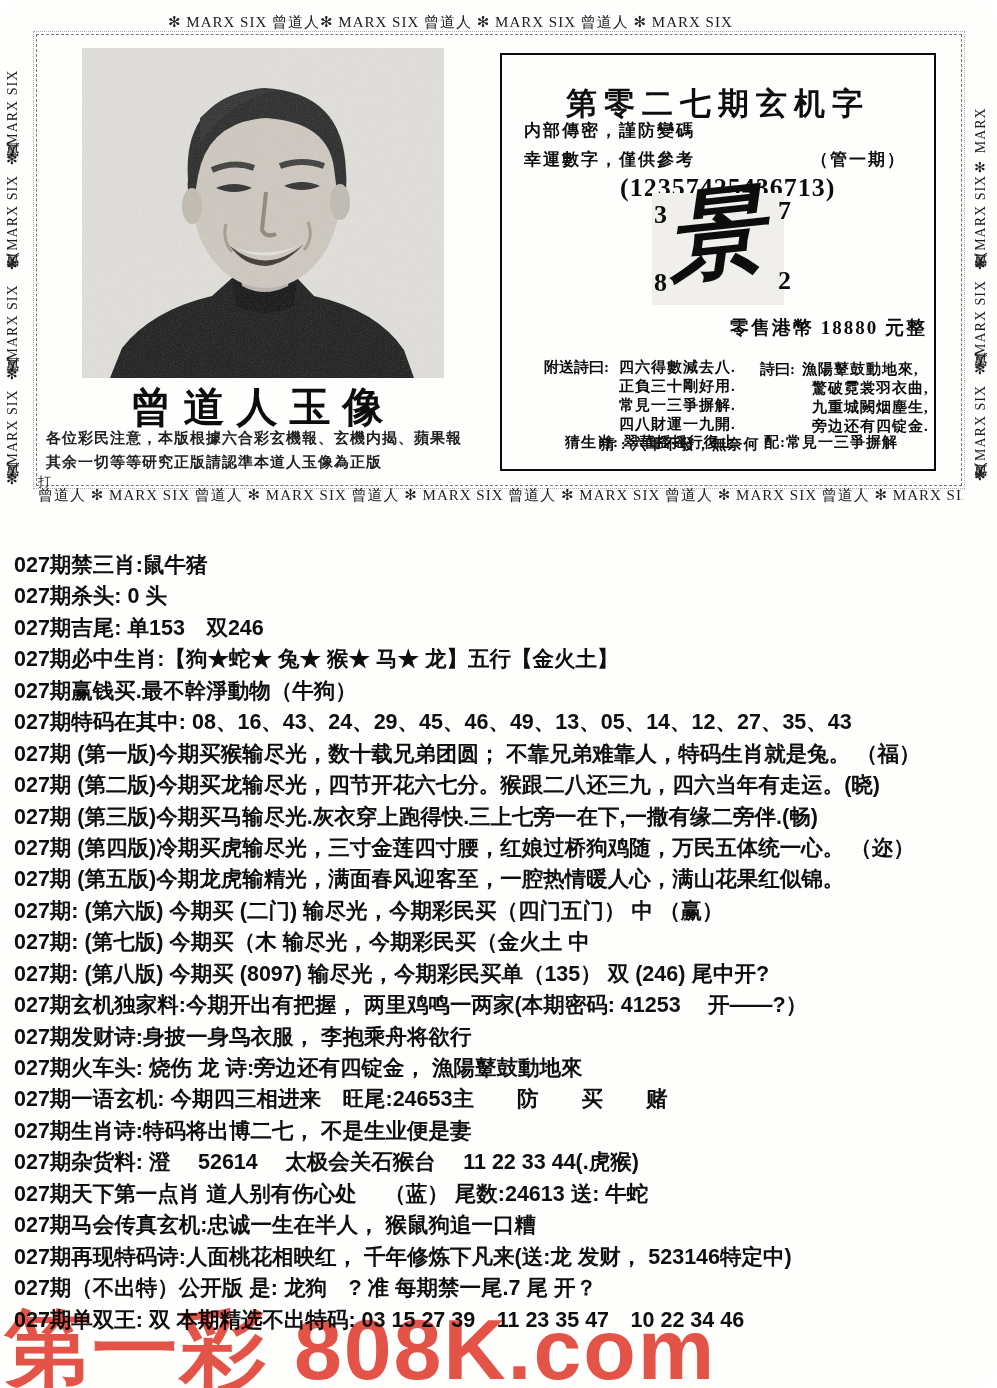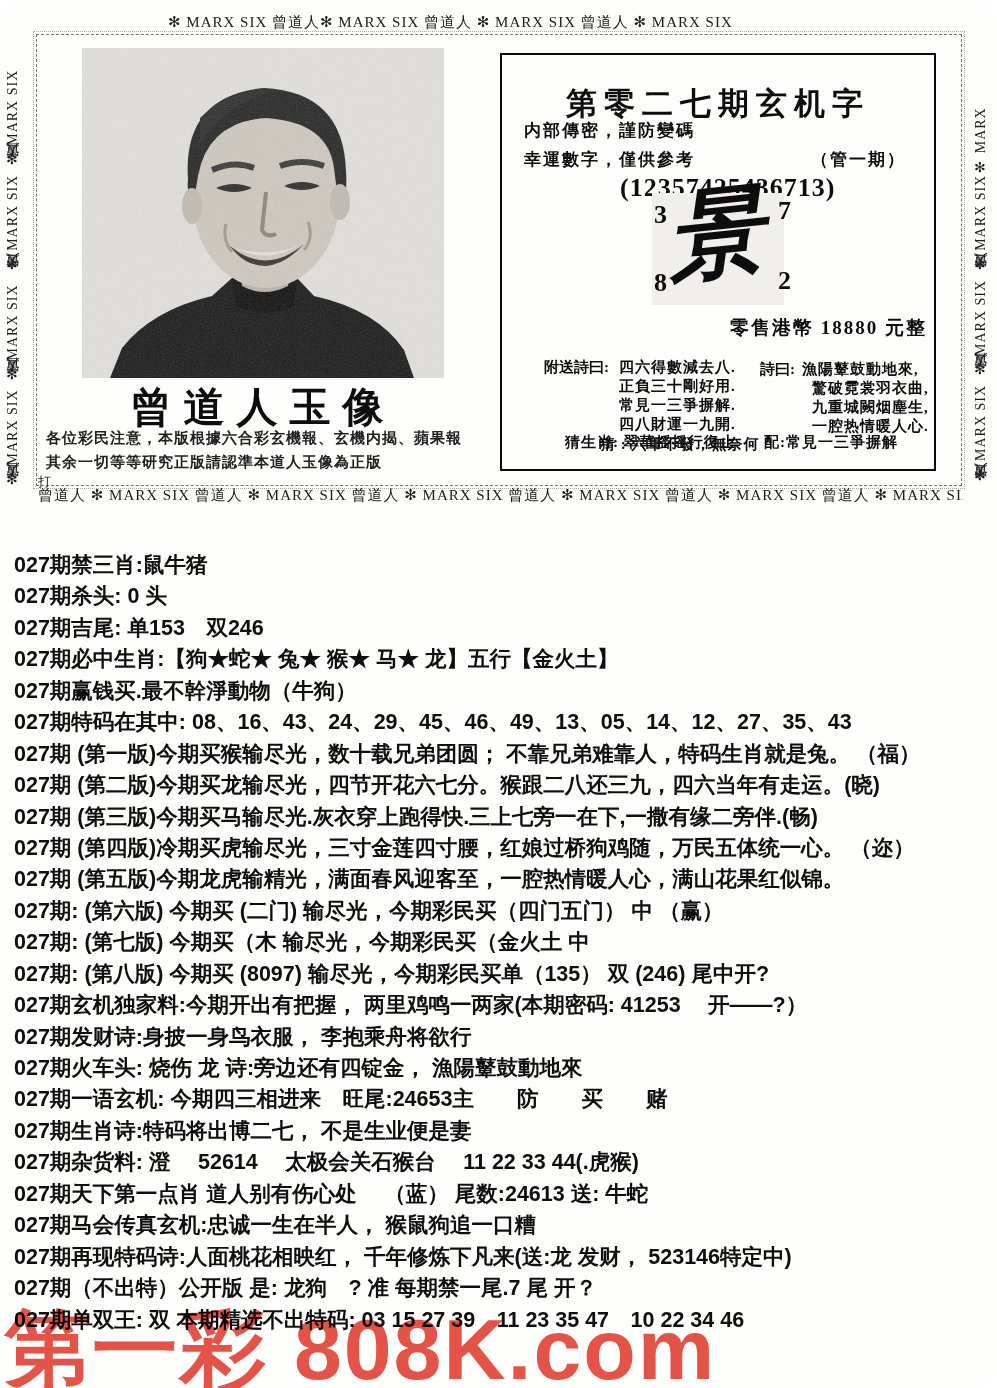--- a/index.html
+++ b/index.html
@@ -136,21 +136,21 @@
     <div class="plabel pl-left">附送詩曰:</div>
     <div class="pline" style="left:117px;top:303px;">四六得數減去八.</div>
     <div class="pline" style="left:117px;top:322px;">正負三十剛好用.</div>
     <div class="pline" style="left:117px;top:341px;text-align:right;">常見一三爭摒解.</div>
     <div class="pline" style="left:117px;top:360px;">四八財運一九開.</div>
 
     <div class="plabel pl-right">詩曰:</div>
     <div class="pline" style="left:300px;top:305px;">漁陽鼙鼓動地來,</div>
     <div class="pline" style="left:310px;top:324px;">驚破霓裳羽衣曲,</div>
     <div class="pline" style="left:310px;top:343px;">九重城闕烟塵生,</div>
-    <div class="pline" style="left:310px;top:362px;">一腔热情暖人心.</div>
+    <div class="pline" style="left:310px;top:362px;">旁边还有四锭金.</div>
 
     <div class="guess" style="left:63px;top:378px;">猜生肖:  翠華摇摇行復止</div>
     <div class="guess" style="left:262px;top:378px;">配:常見一三爭摒解</div>
     <div class="guess" style="left:98px;top:380px;font-family:Liberation Serif, serif;">猜 :  六軍不發，無奈何</div>
   </div>
 
   <div class="tips">
     <div class="tip">027期禁三肖:鼠牛猪</div>
     <div class="tip">027期杀头: 0 头</div>
     <div class="tip">027期吉尾: 单153　双246</div>

